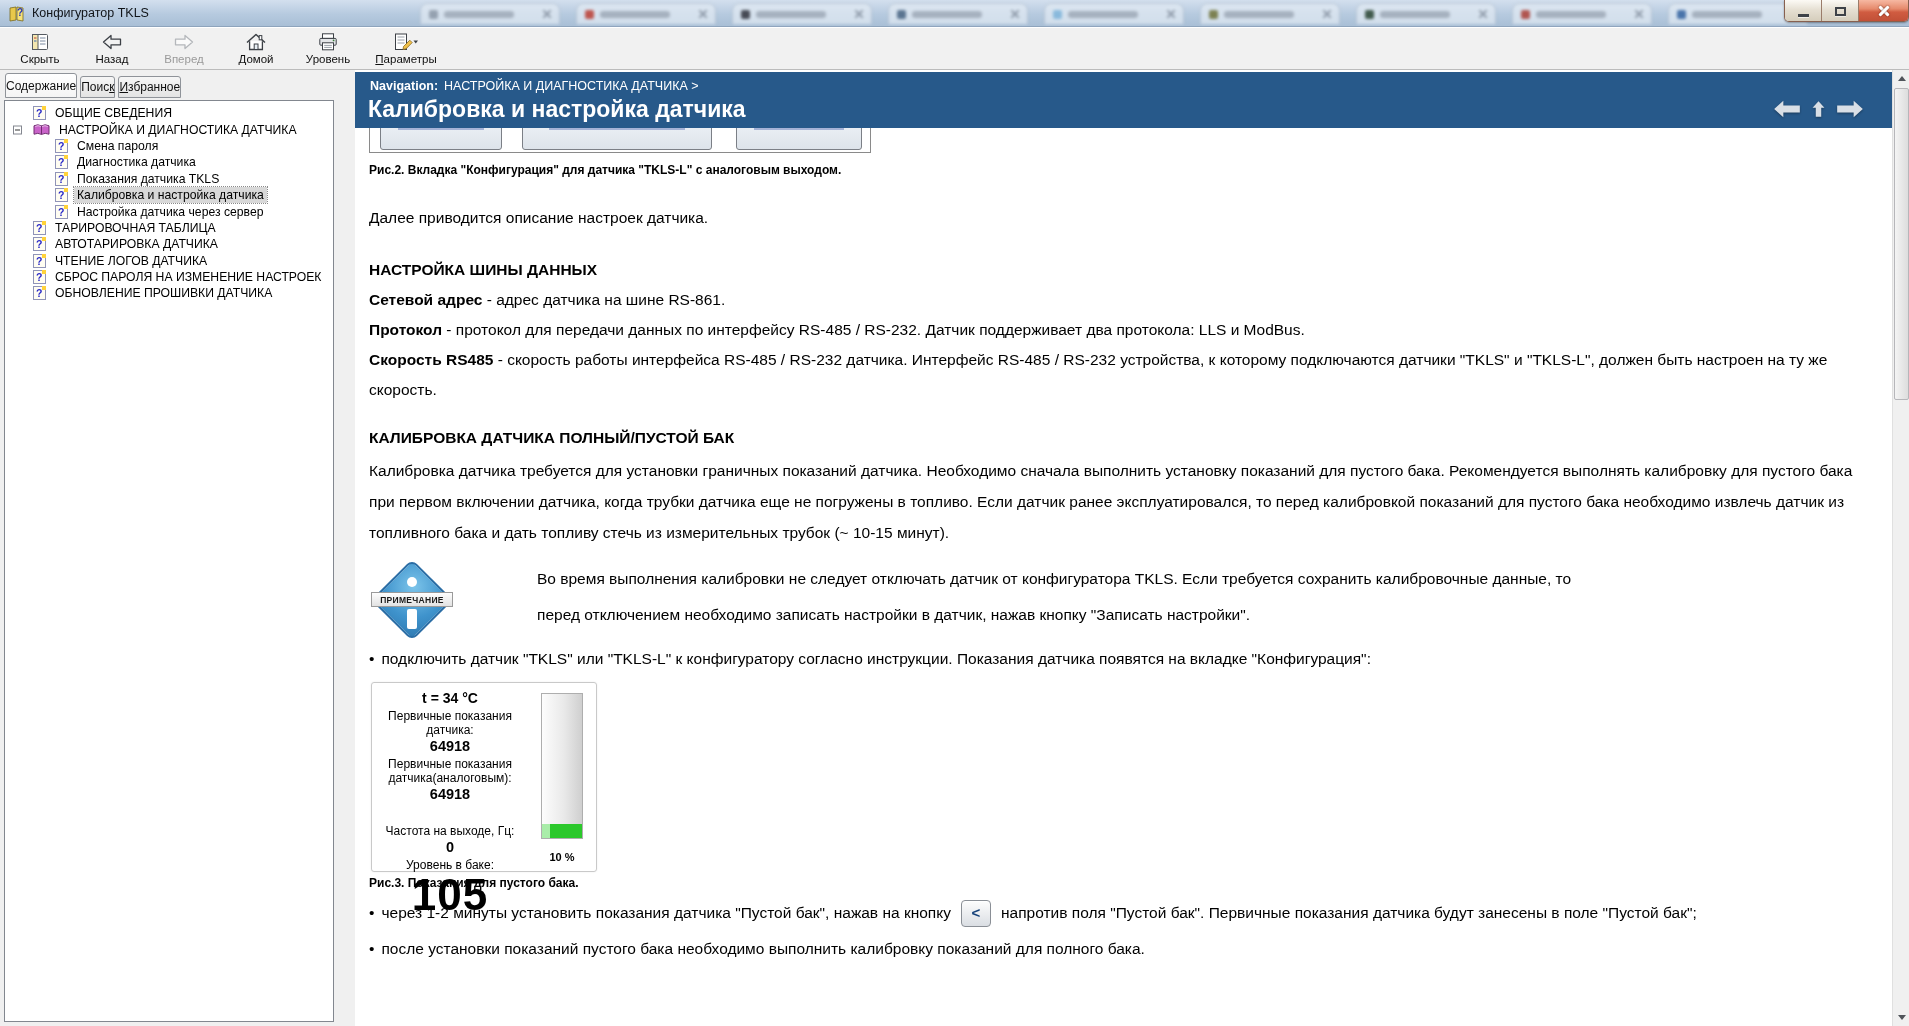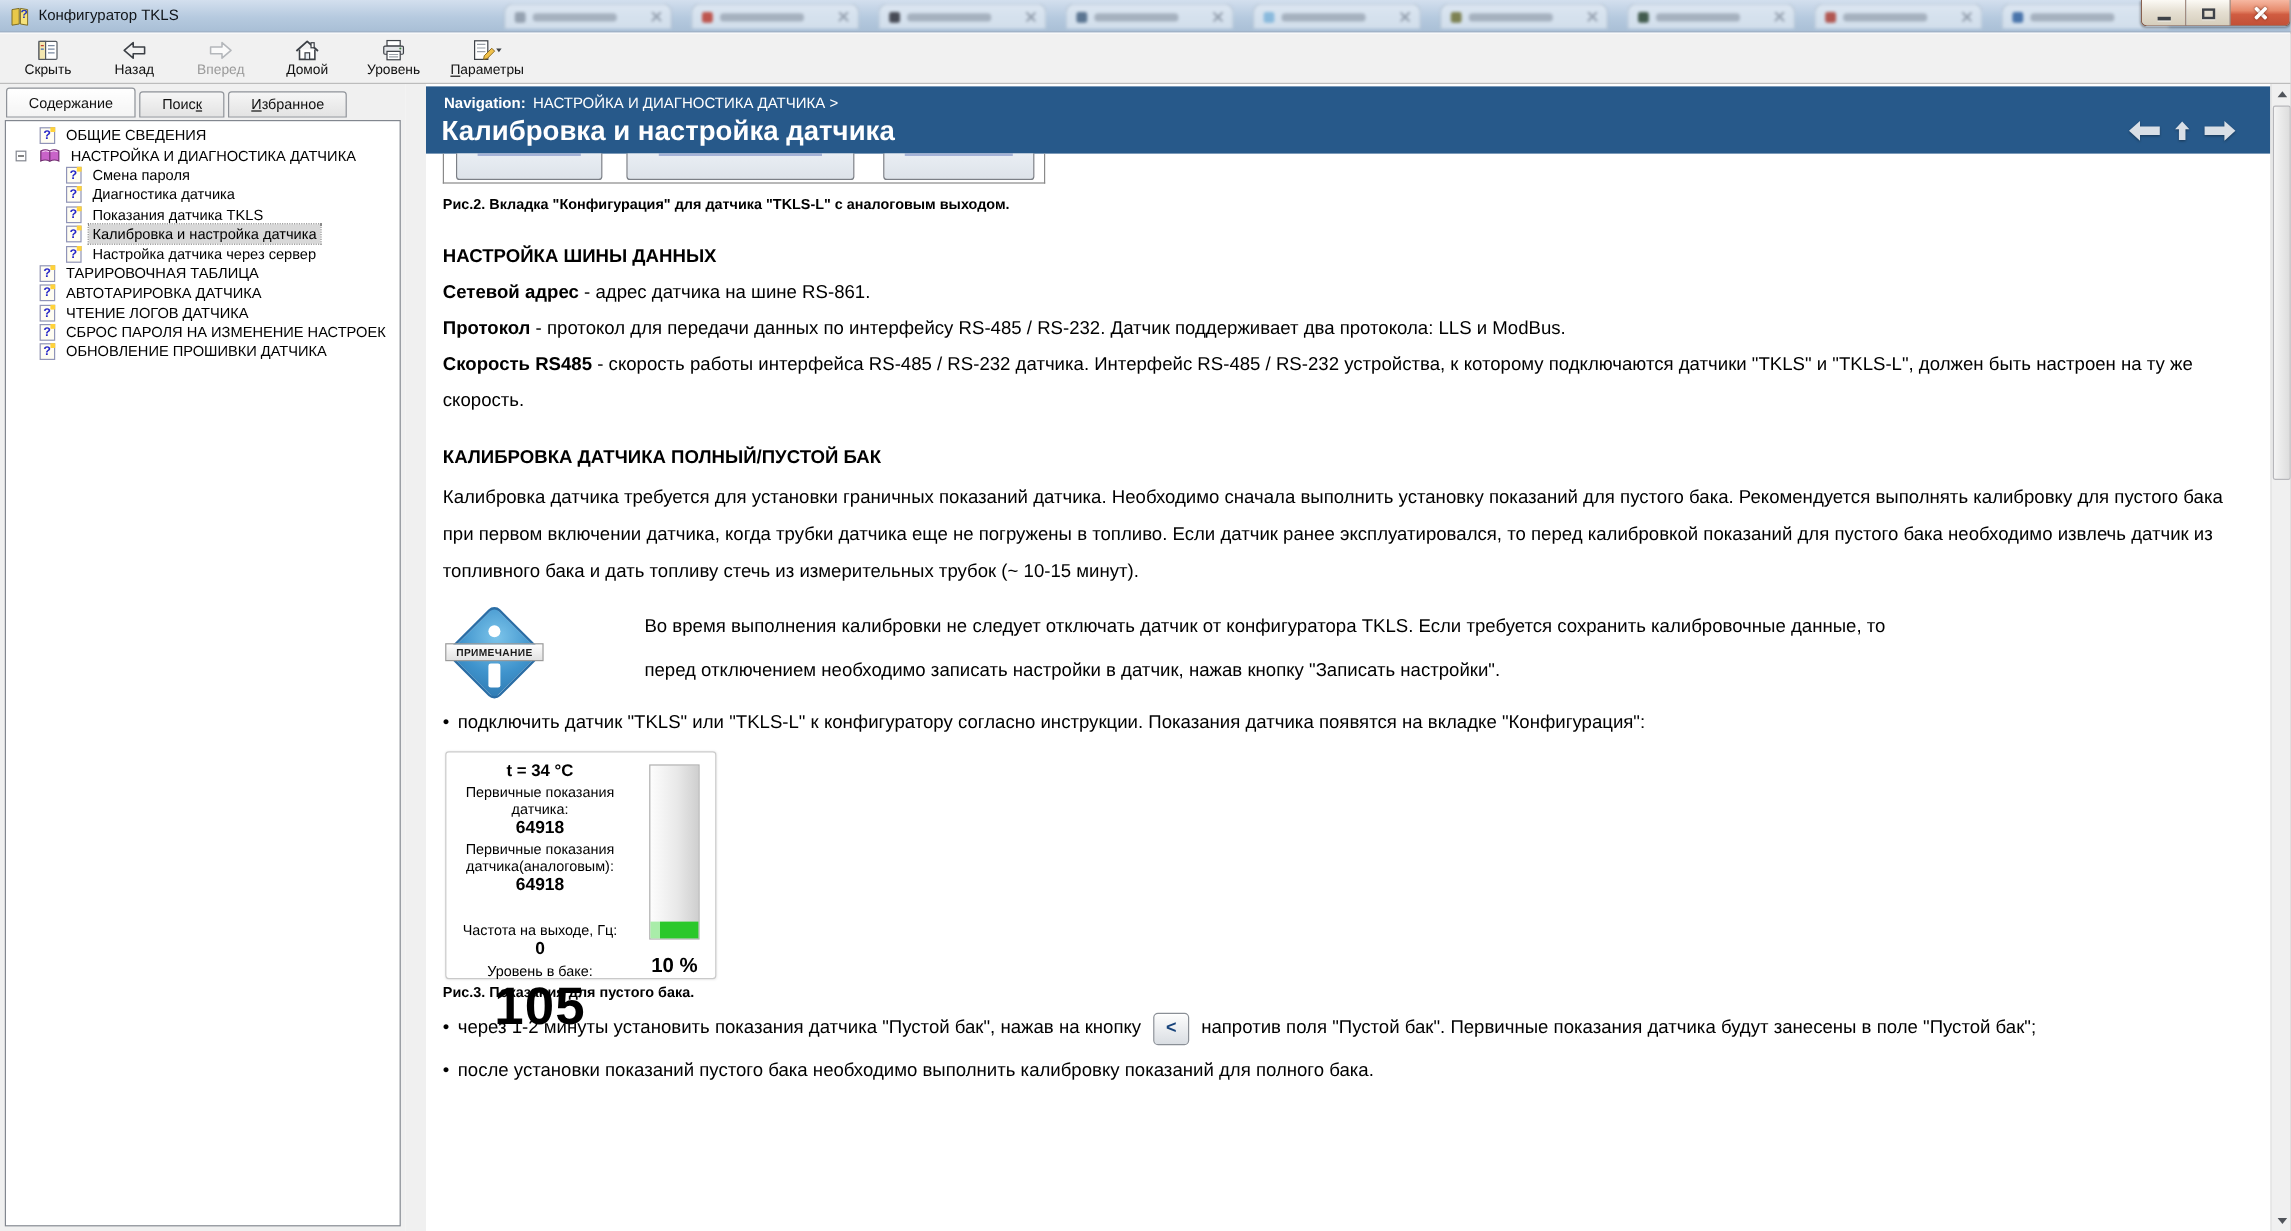--- a/index.html
+++ b/index.html
@@ -54,21 +54,21 @@
   }
   .tb-btn { width:72px; display:flex; flex-direction:column; align-items:center; padding-top:3px;
             font-size:11.5px; color:#101010; cursor:default; }
   .tb-btn.wide { width:84px; }
   .tb-btn .tb-icon { height:21px; display:flex; align-items:center; }
   .tb-btn .tb-label { margin-top:1px; white-space:nowrap; }
   .tb-btn.disabled { color:#9a9a9a; }
   
   .leftpane { position:absolute; left:0; top:70px; width:338px; height:956px; background:#f0f0f0; }
   .side-tabs { position:absolute; left:5px; top:2px; display:flex; align-items:flex-end; height:26px; }
-  .tab { height:22px; padding:0 18px; font-size:12px; display:flex; align-items:center; color:#101010;
+  .tab { height:22px; padding:0 0; font-size:12px; display:flex; align-items:center; color:#101010;
          background:linear-gradient(#f6f6f6,#e3e3e3); border:1px solid #8f9399; border-radius:3px 3px 0 0; margin-right:3px; }
   .tab.active { height:25px; background:linear-gradient(#ffffff,#f4f4f4); position:relative; z-index:2; }
   .treebox { position:absolute; left:4px; top:30px; width:330px; height:922px; background:#fff;
              border:1px solid #82878f; padding-top:4px; overflow:hidden; }
   .tree-row { position:relative; height:16.4px; display:flex; align-items:center; font-size:12.2px; white-space:nowrap; color:#000; }
   .tree-row.indent0 { padding-left:28px; }
   .tree-row.indent1 { padding-left:50px; }
   .expander { position:absolute; left:8px; top:50%; transform:translateY(-50%); width:9px; height:9px;
               border:1px solid #848790; background:#fff; }
   .expander::after { content:""; position:absolute; left:1px; right:1px; top:3px; height:1px; background:#333; }
@@ -133,21 +133,21 @@
   .panel-left { width:156px; text-align:center; padding-top:7px; }
   .pl-temp { font-size:14px; font-weight:bold; }
   .pl-label { font-size:12px; line-height:14px; margin-top:3px; }
   .pl-value { font-size:14.5px; font-weight:bold; margin-top:1px; }
   .pl-gap { margin-top:22px; }
   .pl-level { font-size:44px; font-weight:bold; line-height:44px; letter-spacing:1px; margin-top:1px; }
   .panel-gauge { flex:1; display:flex; flex-direction:column; align-items:center; padding-top:10px; }
   .gauge { width:42px; height:146px; border:1px solid #aeaeae; position:relative;
            background:linear-gradient(90deg,#fdfdfd,#e9e9e9 55%,#cfcfcf); }
   .gauge-fill { position:absolute; left:0; right:0; bottom:0; height:10%; }
-  .gauge-label { margin-top:12px; font-weight:bold; font-size:17px; }
+  .gauge-label { margin-top:12px; font-weight:bold; font-size:11px; }
   .b2row { margin-top:8px; display:flex; align-items:center; white-space:nowrap; }
   .inline-btn { display:inline-flex; align-items:center; justify-content:center; width:30px; height:27px; margin:0 10px;
                 border:1px solid #8a8f96; border-radius:4px; background:linear-gradient(#fdfdfd,#dadee3);
                 font-weight:bold; color:#16427a; font-size:15px; box-shadow:inset 0 1px 0 #fff; }
   .bullet3 { margin-top:6px; }
   u { text-decoration:underline; }
 </style>
 </head>
 <body>
 
@@ -425,20 +425,21 @@
     </div>
 
     <div class="article">
       <div class="fig2">
         <div class="f2btn f2b1"></div>
         <div class="f2btn f2b2"></div>
         <div class="f2btn f2b3"></div>
       </div>
       <div class="caption cap2">Рис.2. Вкладка "Конфигурация" для датчика "TKLS-L" с аналоговым выходом.</div>
 
+      <p class="body-p intro">Далее приводится описание настроек датчика.</p>
 
       <div class="h-section">НАСТРОЙКА ШИНЫ ДАННЫХ</div>
       <p class="body-p"><b>Сетевой адрес</b><span> - адрес датчика на шине RS-861.</span></p>
       <p class="body-p"><b>Протокол</b><span> - протокол для передачи данных по интерфейсу RS-485 / RS-232. Датчик поддерживает два протокола: LLS и ModBus.</span></p>
       <p class="body-p"><b>Скорость RS485</b><span> - скорость работы интерфейса RS-485 / RS-232 датчика. Интерфейс RS-485 / RS-232 устройства, к которому подключаются датчики "TKLS" и "TKLS-L",  должен быть настроен на ту же скорость.</span></p>
 
       <div class="h-section2">КАЛИБРОВКА ДАТЧИКА ПОЛНЫЙ/ПУСТОЙ БАК</div>
       <p class="body-p p-long">Калибровка датчика требуется для установки граничных показаний датчика. Необходимо сначала выполнить установку показаний для пустого бака. Рекомендуется выполнять калибровку для пустого бака при первом включении датчика, когда трубки датчика еще не погружены в топливо. Если датчик ранее эксплуатировался, то перед калибровкой показаний для пустого бака необходимо извлечь датчик из топливного бака и дать топливу стечь из измерительных трубок (~ 10-15 минут).</p>
 
       <div class="note">

